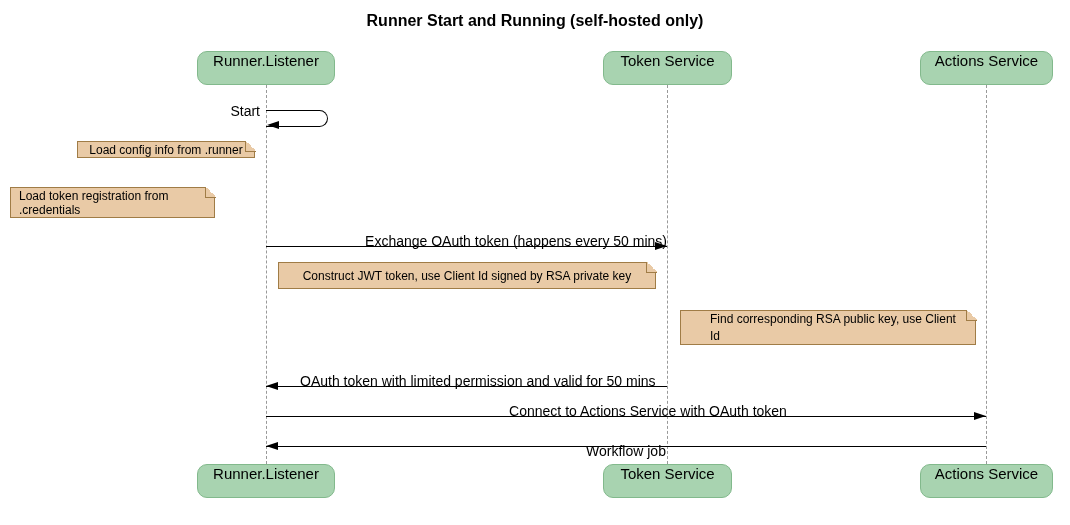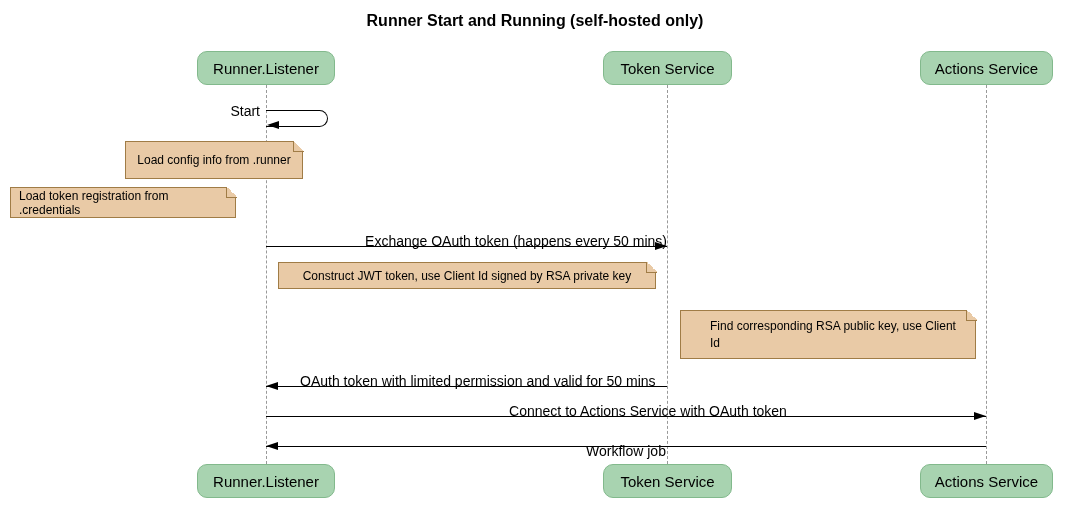--- a/index.html
+++ b/index.html
@@ -30,21 +30,21 @@
     height: 379px;
   }
 
   .participant {
     position: absolute;
     height: 34px;
     background: var(--participant-fill, #A8D3B0);
     border: 1.5px solid var(--participant-border, #82B98C);
     border-radius: 10px;
     display: flex;
-    align-items: center;
+    align-items: flex-start;
     justify-content: center;
     font-size: 15px;
   }
 
   .note {
     position: absolute;
     background: var(--note-fill, #E9CAA6);
     border: 1.5px solid var(--note-border, #A07C46);
     font-size: 12px;
     display: flex;
@@ -119,40 +119,40 @@
     <span>Token Service</span>
   </div>
   <div class="participant" style="left:920px; top:51px; width:133px;">
     <span>Actions Service</span>
   </div>
 
   <div class="msg-label" style="left:180px; top:103px; width:80px; text-align:right;">Start</div>
   <div class="self-loop"></div>
   <div class="ah ah-left" style="left:267px; top:121px;"></div>
 
-  <div class="note" style="left:77px; top:141px; width:178px; height:38px;margin-left:48px;">
+  <div class="note" style="left:77px; top:141px; width:178px; height:17px;">
     <span>Load config info from .runner</span>
     <span class="fold"></span>
   </div>
 
-  <div class="note" style="left:10px; top:187px; width:226px; height:31px;">
+  <div class="note" style="left:10px; top:187px; width:205px; height:31px;">
     <span>Load token registration from .credentials</span>
     <span class="fold"></span>
   </div>
 
   <div class="msg-label" style="left:266px; top:233px; width:401px; text-align:right;">Exchange OAuth token (happens every 50 mins)</div>
   <div class="msg-line" style="left:266px; top:246px; width:401px;"></div>
   <div class="ah ah-right" style="left:655px; top:242px;"></div>
 
   <div class="note" style="left:278px; top:262px; width:378px; height:27px;">
     <span>Construct JWT token, use Client Id signed by RSA private key</span>
     <span class="fold"></span>
   </div>
 
-  <div class="note multiline" style="left:680px; top:310px; width:296px; height:49px;padding-left:29px;">
+  <div class="note multiline" style="left:680px; top:310px; width:296px; height:35px;padding-left:29px;">
     <span>Find corresponding RSA public key, use Client Id</span>
     <span class="fold"></span>
   </div>
 
   <div class="msg-label" style="left:300px; top:373px;">OAuth token with limited permission and valid for 50 mins</div>
   <div class="msg-line" style="left:266px; top:386px; width:401px;"></div>
   <div class="ah ah-left" style="left:266px; top:382px;"></div>
 
   <div class="msg-label" style="left:266px; top:403px; width:720px; text-align:center;padding-left:44px;">Connect to Actions Service with OAuth token</div>
   <div class="msg-line" style="left:266px; top:416px; width:720px;"></div>

